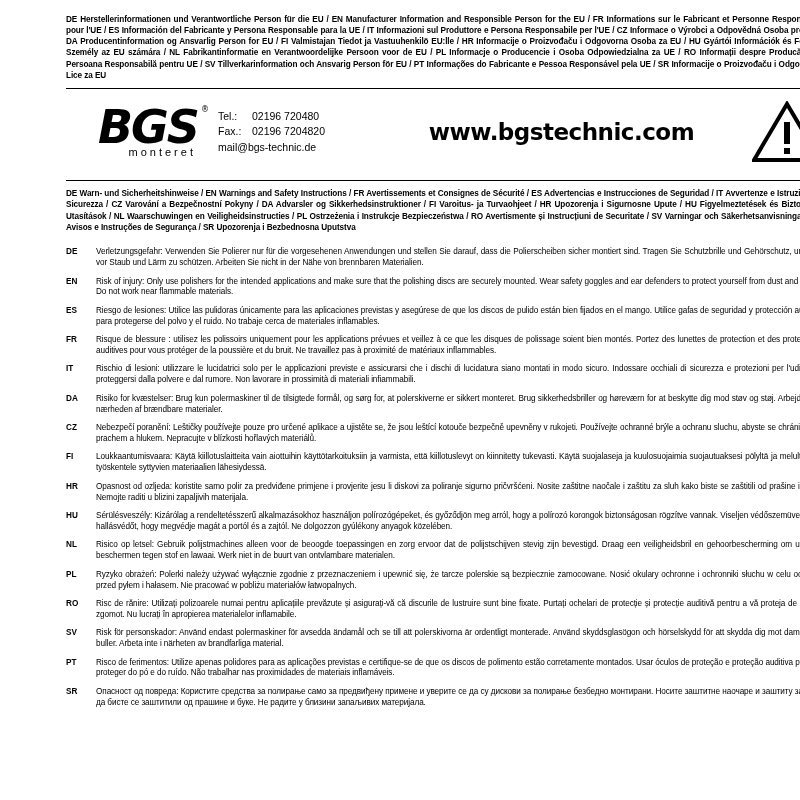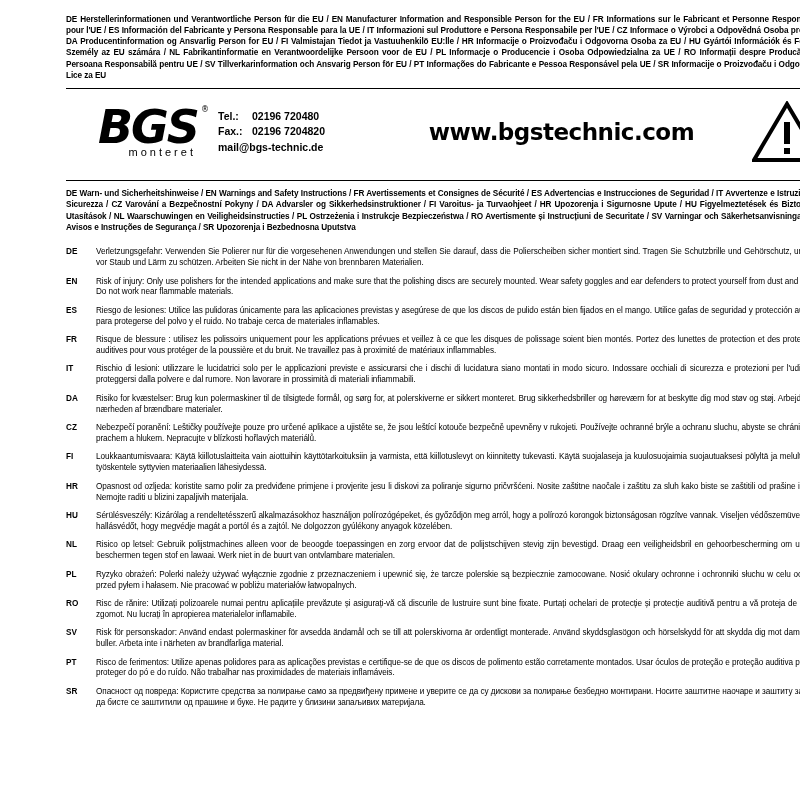--- a/index.html
+++ b/index.html
@@ -80,21 +80,20 @@
   }
   .addr-cell {
     width: 150px;
     font-size: 10.5px;
     line-height: 1.45;
   }
   .contact-cell {
     width: 175px;
     font-size: 10.5px;
     line-height: 1.45;
-    font-weight: bold;
   }
   .contact-line {
     display: flex;
   }
   .contact-label {
     width: 34px;
     flex: none;
   }
   .web-cell {
     flex: 1;

